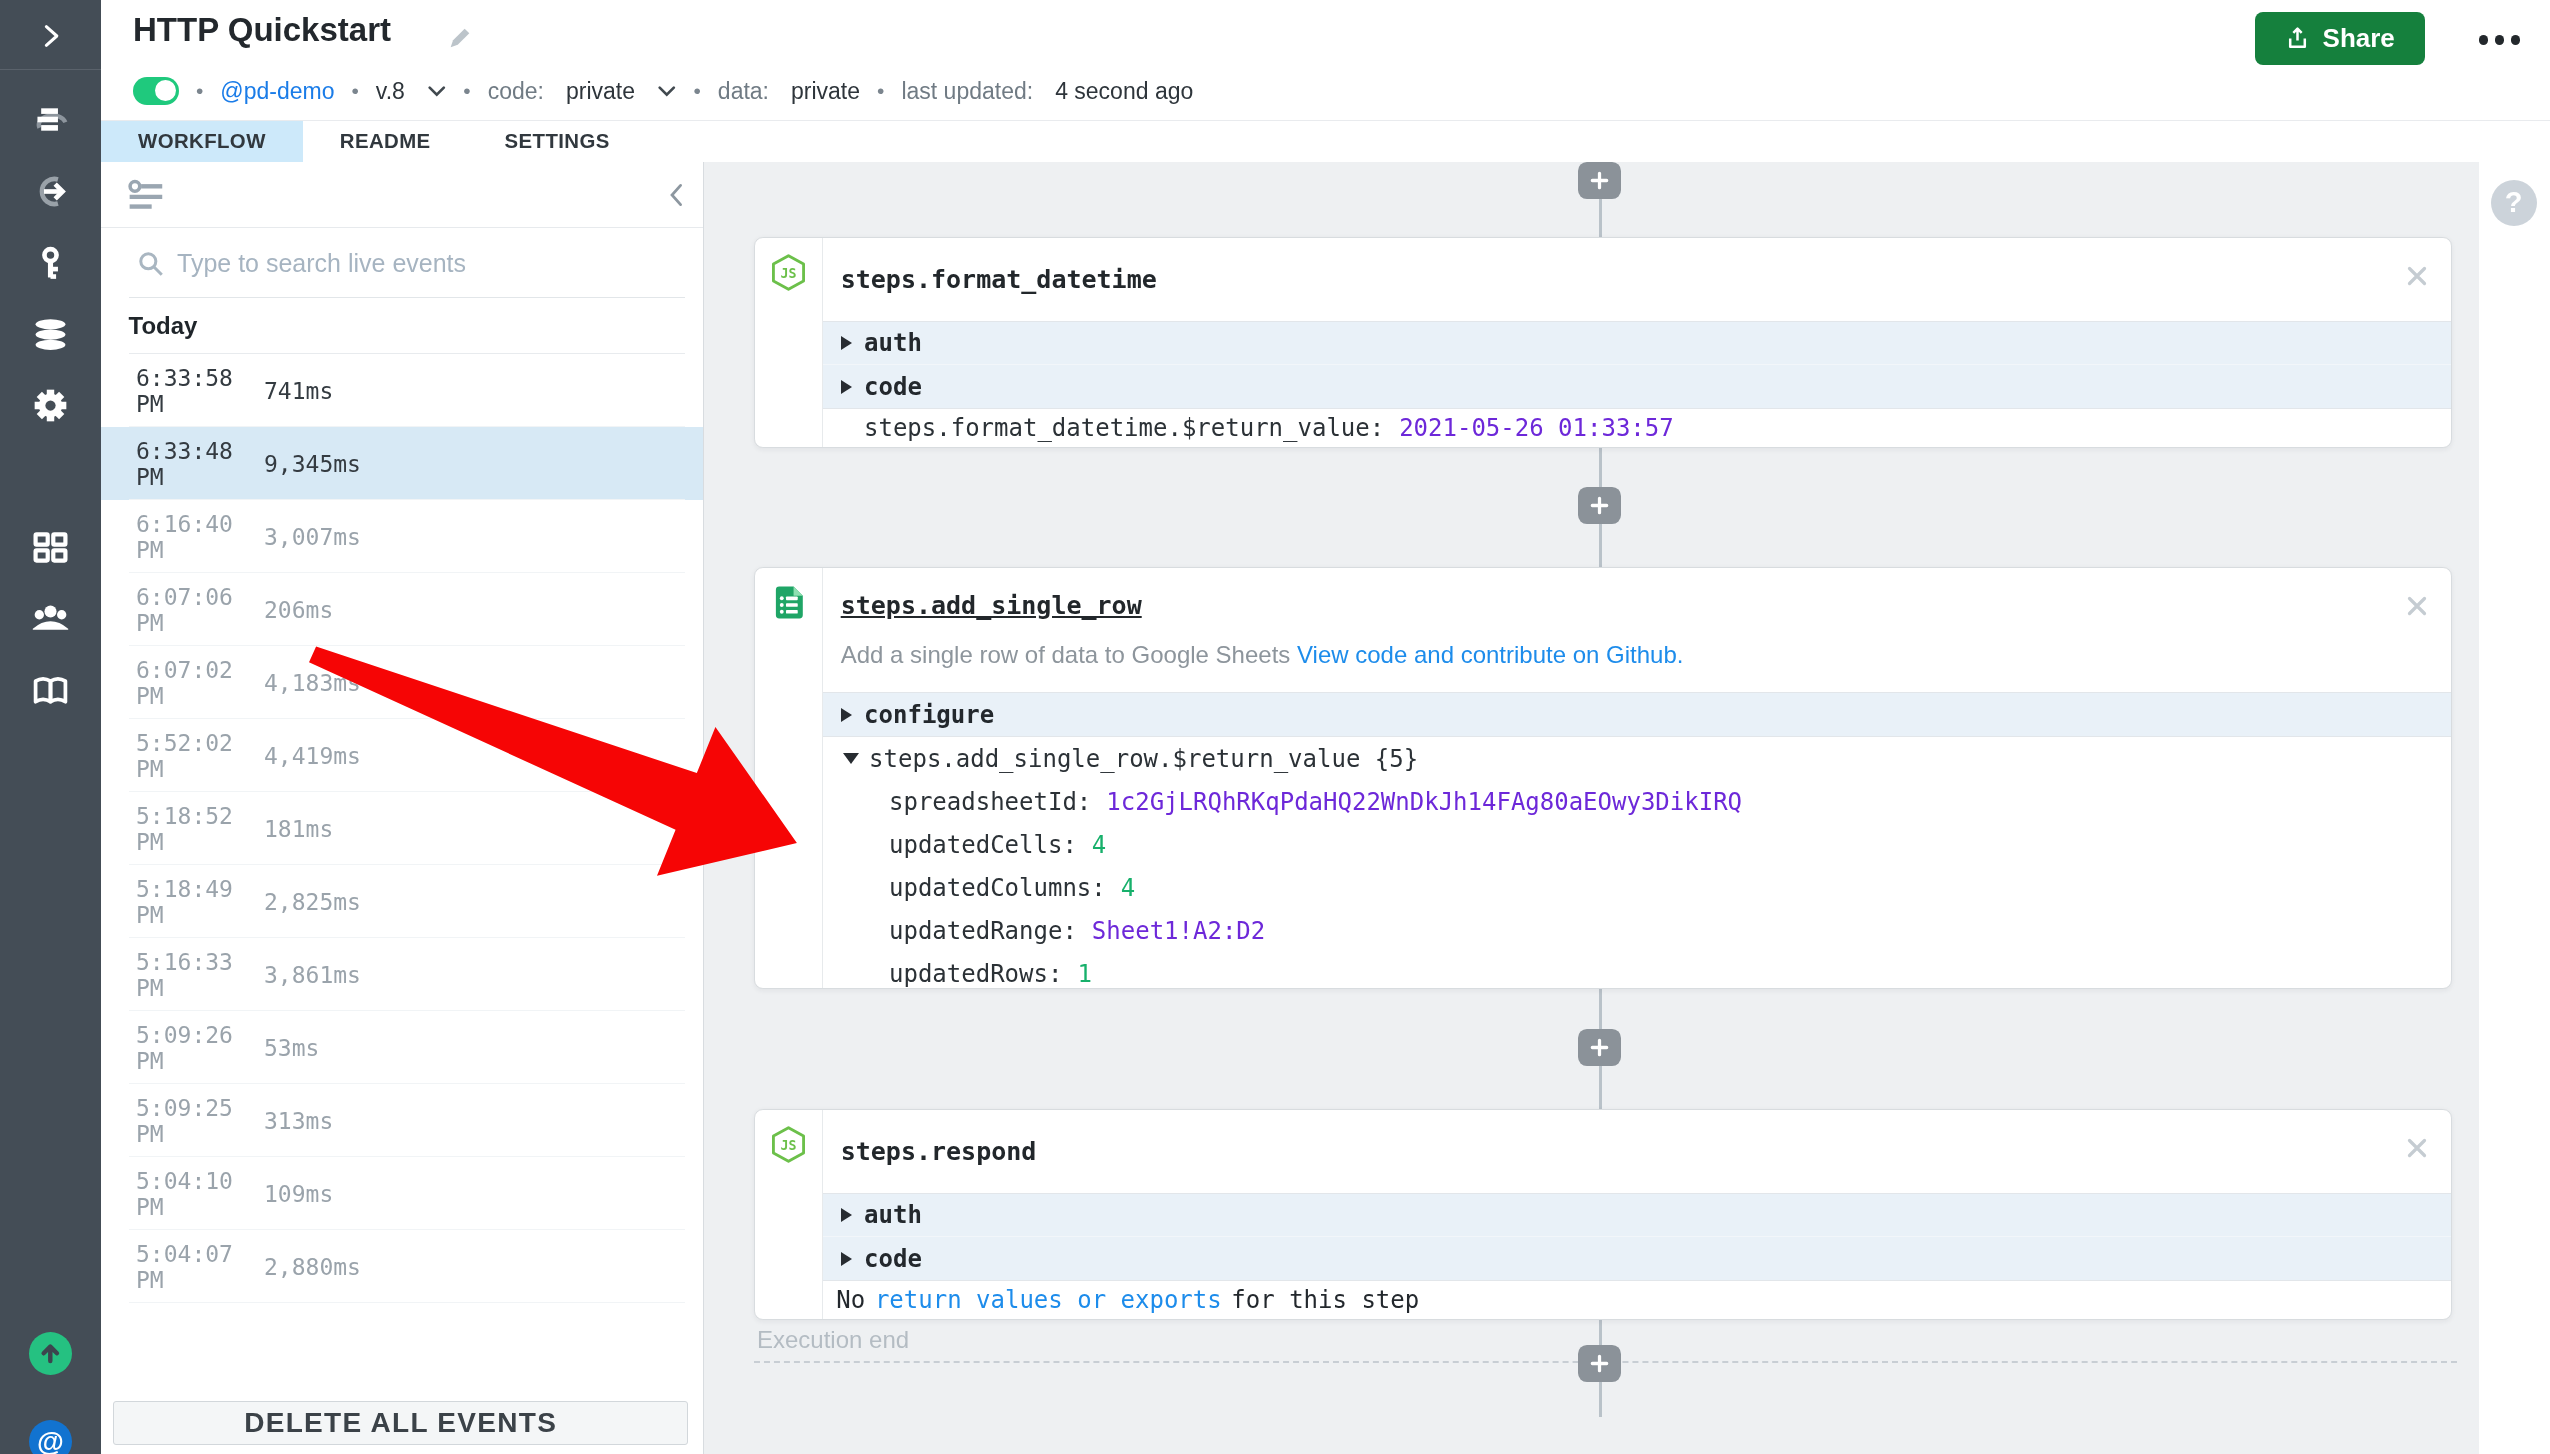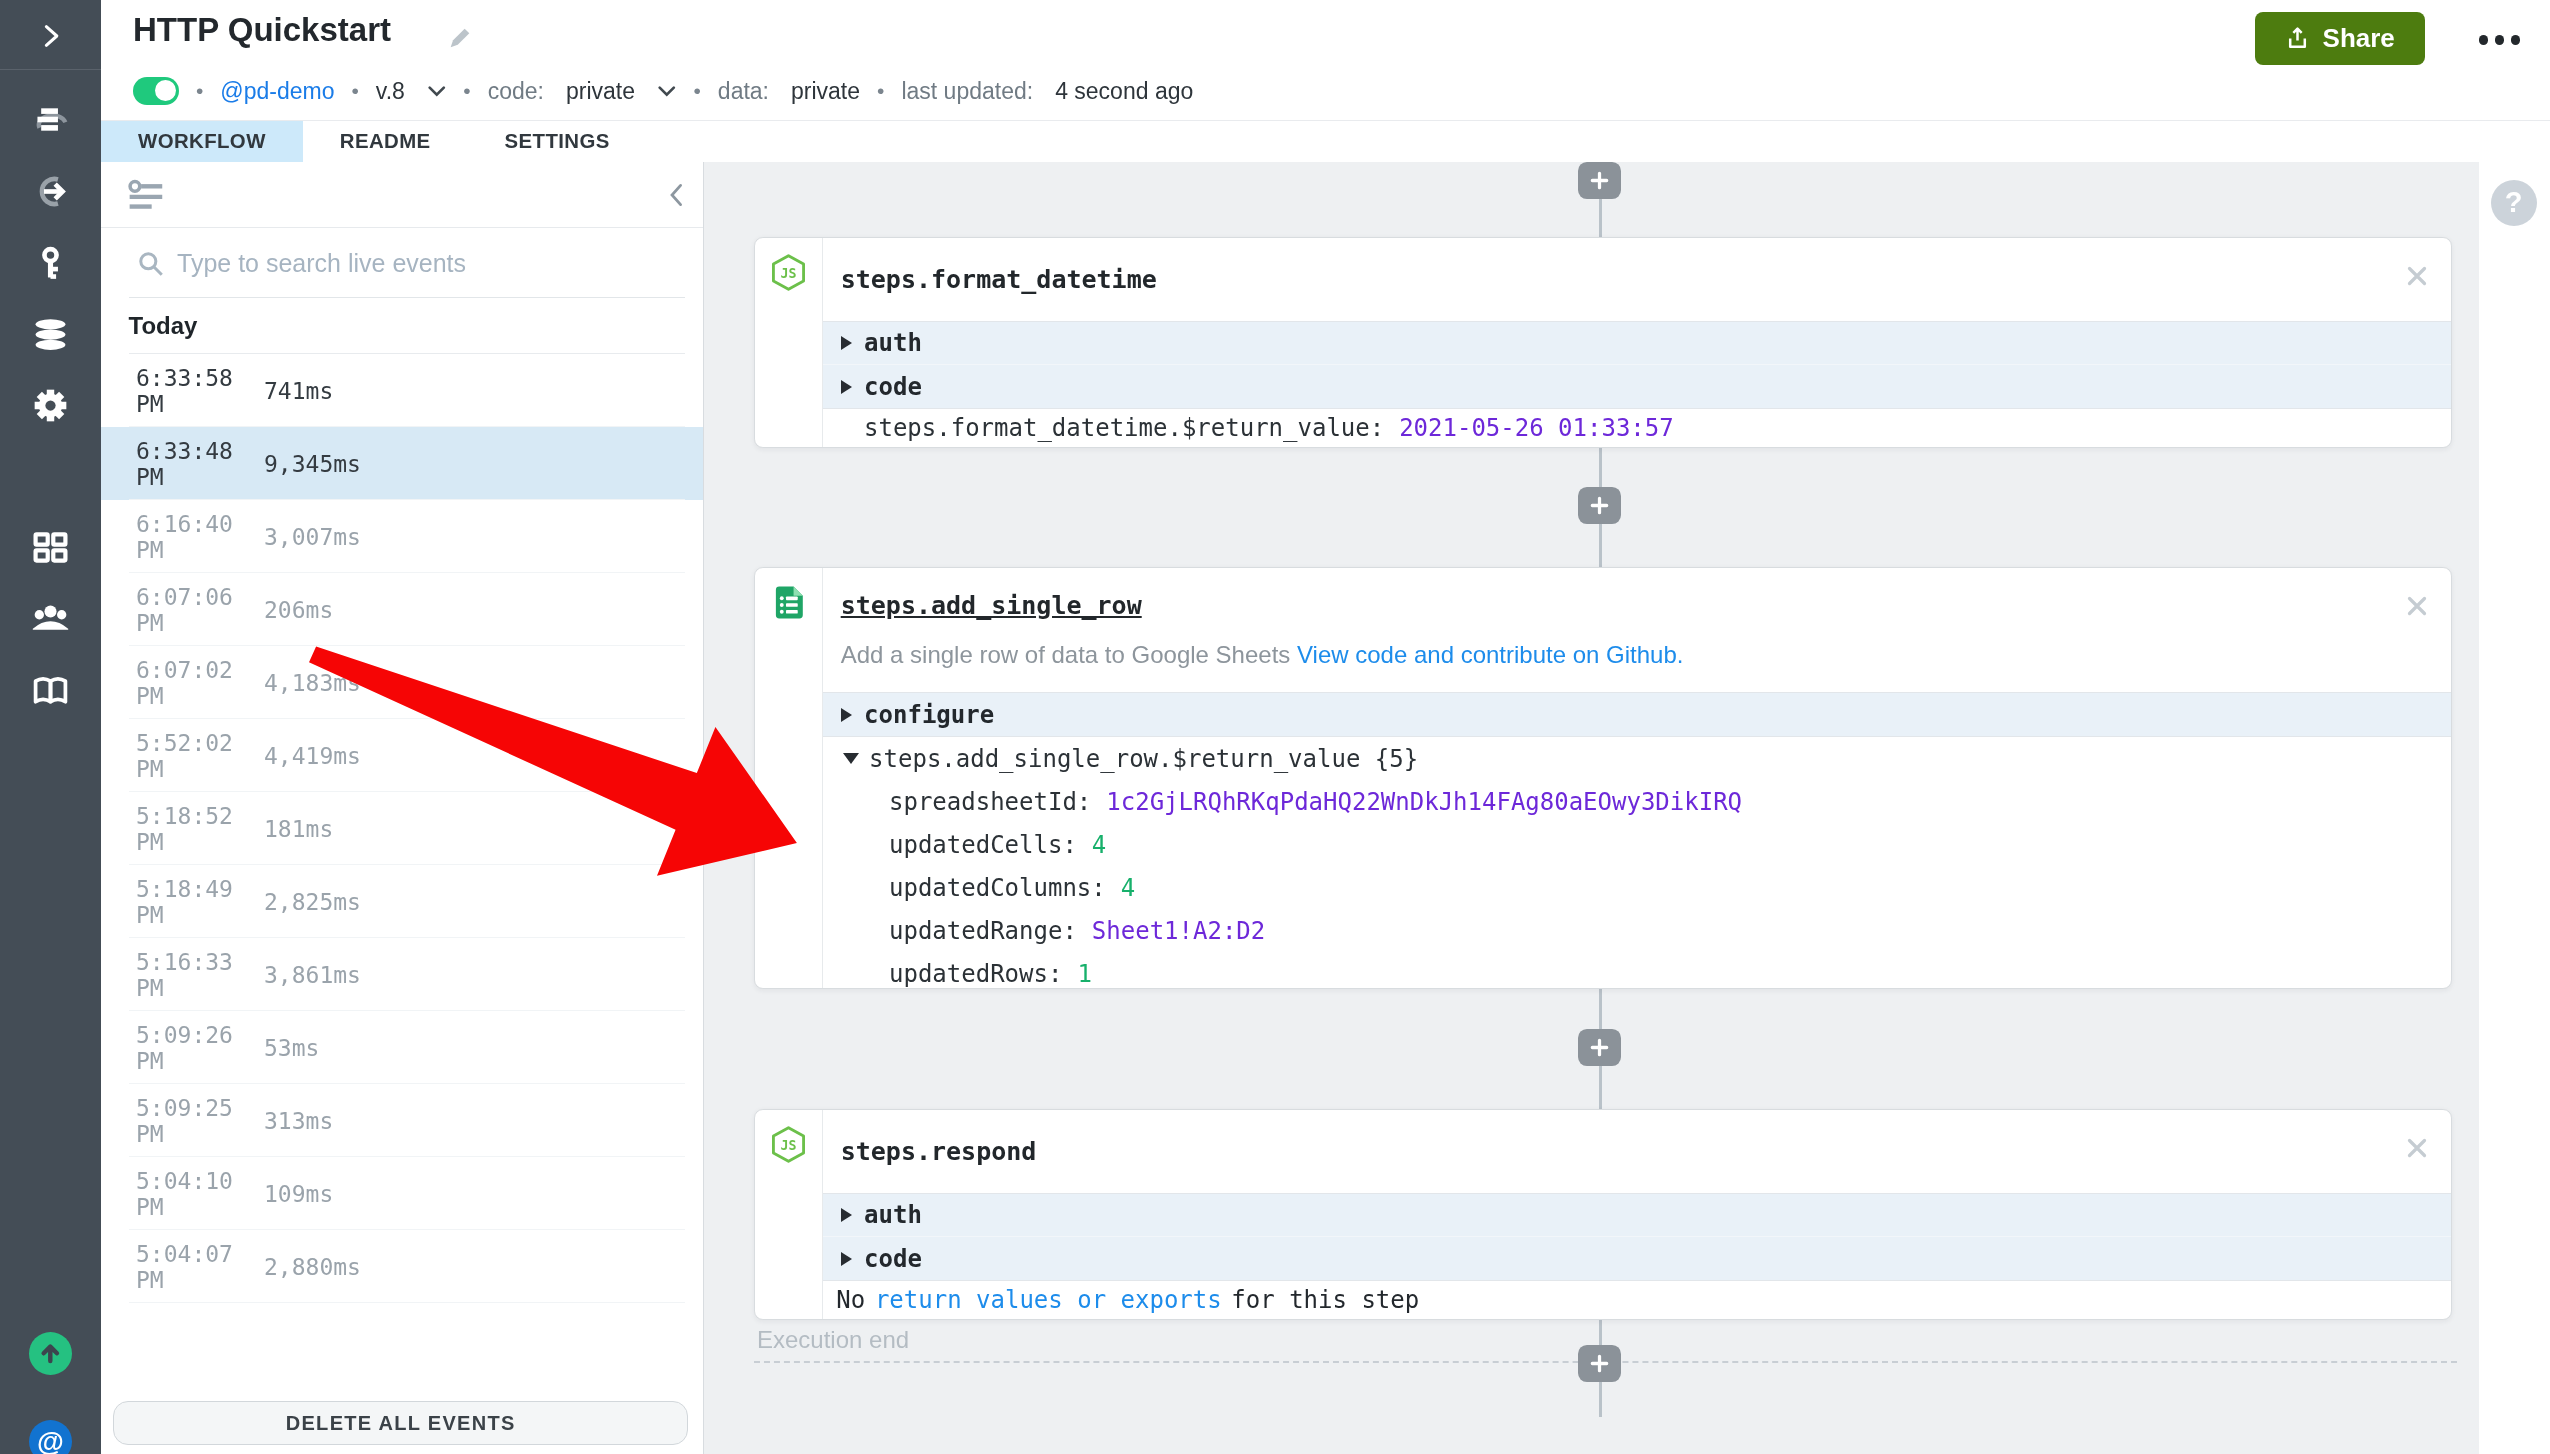--- a/index.html
+++ b/index.html
@@ -16,21 +16,21 @@
   .sb-divider { position:absolute; top:69px; left:0; width:101px; height:0.9px; background:#5a626b; }
   .round-btn { position:absolute; left:29px; width:43px; height:43px; border-radius:50%; border:none; padding:0;
                display:flex; align-items:center; justify-content:center; cursor:pointer; }
   .upgrade-btn { background:#25c181; }
   .avatar-btn { background:#1273d0; color:#fff; font-size:27.5px; font-weight:700; }
 
   
   .topbar { position:absolute; left:101px; top:0; width:2449px; height:120px; background:#fff; }
   .page-title { position:absolute; left:32px; top:10.6px; margin:0; font-size:33px; font-weight:700; color:#23282d; }
   .pencil-btn { position:absolute; left:337px; top:19.5px; width:39px; height:39px; background:none; border:none; cursor:pointer; }
-  .share-btn { position:absolute; left:2154px; top:12.4px; width:170px; height:53px; background:#4d7c0f; color:#fff;
+  .share-btn { position:absolute; left:2154px; top:12.4px; width:170px; height:53px; background:#15803d; color:#fff;
                border:none; border-radius:8px; font-size:26px; font-weight:700; cursor:pointer;
                display:flex; align-items:center; justify-content:center; gap:12.4px; }
   .more-btn { position:absolute; left:2371px; top:23px; width:55px; height:34px; background:none; border:none; cursor:pointer;
               display:flex; align-items:center; justify-content:center; gap:6.2px; }
   .more-btn i { width:9.7px; height:9.7px; border-radius:50%; background:#23282c; }
   .meta-row { position:absolute; left:32px; top:74px; height:34px; display:flex; align-items:center; gap:17px; font-size:23px; }
   .toggle { position:relative; width:46px; height:27.5px; border-radius:14px; background:#1fc97d; cursor:pointer; flex:0 0 auto; }
   .toggle .knob { position:absolute; right:3.5px; top:3.1px; width:21px; height:21px; border-radius:50%; background:#fff; }
   .dot-sep { color:#7b858e; font-size:21px; }
   .owner-link { color:#1a7ce8; text-decoration:none; cursor:pointer; }
@@ -60,21 +60,21 @@
               font-size:24px; font-weight:700; color:#1f252a; border-bottom:0.9px solid #e8ebee; }
   .event-rows { position:absolute; top:192px; left:0; right:0; }
   .event-row { position:relative; height:73px; display:flex; align-items:center; padding-left:35px;
                font-size:23px; color:#343b41; cursor:pointer; }
   .event-row::after { content:""; position:absolute; left:27.5px; right:17.7px; bottom:0; height:0.9px; background:#f1f4f6; }
   .event-row.selected { background:#d7e9f5; }
   .event-row.dim { color:#9aa3ab; }
   .ev-time { width:128px; font-family:"DejaVu Sans Mono","Liberation Mono",monospace; }
   .ev-dur { font-family:"DejaVu Sans Mono","Liberation Mono",monospace; }
   .delete-btn { position:absolute; left:12.4px; right:15px; bottom:8.9px; height:44px; background:#f4f6f7;
-                border:1.8px solid #d2d7db; border-radius:15px; font-size:20px; font-weight:700;
+                border:1.8px solid #d2d7db; border-radius:3px; font-size:28px; font-weight:700;
                 letter-spacing:1.3px; color:#3b4248; cursor:pointer; }
 
   
   .canvas { position:absolute; left:704px; top:162px; width:1775px; height:1292px; background:#eef0f2; overflow:hidden; }
   .connector { position:absolute; left:895px; top:0; width:2.7px; height:1255px; background:#b9c2c9; z-index:1; }
   .plus-btn { position:absolute; left:874px; width:43px; height:37px; border-radius:8.9px; background:#8b9299;
               border:none; display:flex; align-items:center; justify-content:center; cursor:pointer; z-index:3; }
   .exec-label { position:absolute; left:53px; top:1164px; font-size:24px; color:#b4bcc3; z-index:2; }
   .exec-line { position:absolute; left:50px; width:1703px; top:1199px; border-top:2.7px dashed #c8ced4; z-index:1; }
 

